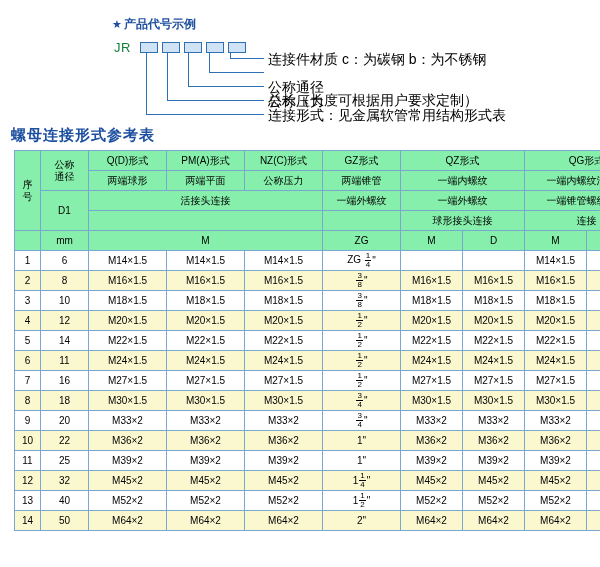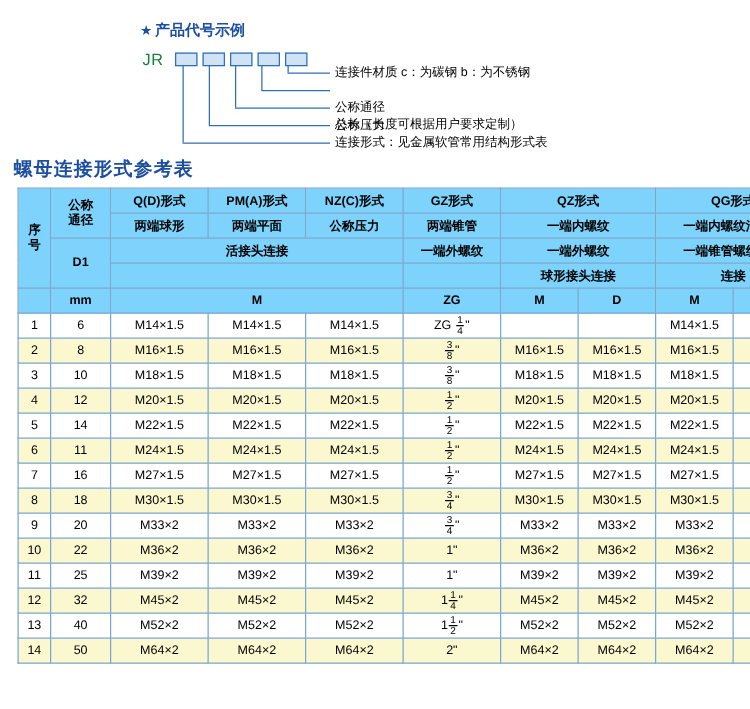--- a/index.html
+++ b/index.html
@@ -14,39 +14,39 @@
 
   
   #legend{position:absolute;left:0;top:0;width:600px;height:126px;}
   .star{position:absolute;left:112px;top:18px;color:#1d4fa0;font-size:11px;}
   .legend-title{position:absolute;left:124px;top:16px;font-weight:bold;color:#1d4fa0;font-size:12px;text-align:center;}
   .jr{position:absolute;left:114px;top:40px;font-size:13px;color:#15803d;letter-spacing:.5px;}
   .boxrow{position:absolute;left:140px;top:42px;}
   .boxrow span{display:inline-block;width:16px;height:9px;border:1px solid #2f6fb5;background:#cfe3f5;margin-right:4px;}
   .vline{position:absolute;width:1px;background:#2f6fb5;}
   .hline{position:absolute;height:1px;background:#2f6fb5;}
-  .lg-label{position:absolute;font-size:10px;color:#000;white-space:nowrap;}
+  .lg-label{position:absolute;font-size:14px;color:#000;white-space:nowrap;}
 
   
   #sec-title{
     position:absolute;left:11px;top:126px;
     font-size:15px;font-weight:bold;color:#1d4fa0;
     letter-spacing:1px;
   }
 
   
   #tbl-wrap{position:absolute;left:14px;top:150px;width:572px;}
   table{border-collapse:collapse;width:572px;table-layout:fixed;}
   td,th{
     border:1px solid #7aa7cf;
     text-align:center;vertical-align:middle;
     font-size:10px;padding:0;height:19px;
     background:#ffffff;
   }
-  thead td{background:#7dd3fc;font-weight:bold;color:#000;}
+  thead td{background:#86efac;font-weight:normal;color:#000;}
   tbody tr.alt td{background:#fbf7cf;}
   .col-no{width:26px;}
   .col-dn{width:48px;}
   .c-qd{width:78px;}
   .c-pm{width:78px;}
   .c-nz{width:78px;}
   .c-gz{width:78px;}
   .c-qz1{width:62px;}
   .c-qz2{width:62px;}
   .c-qg1{width:62px;}

